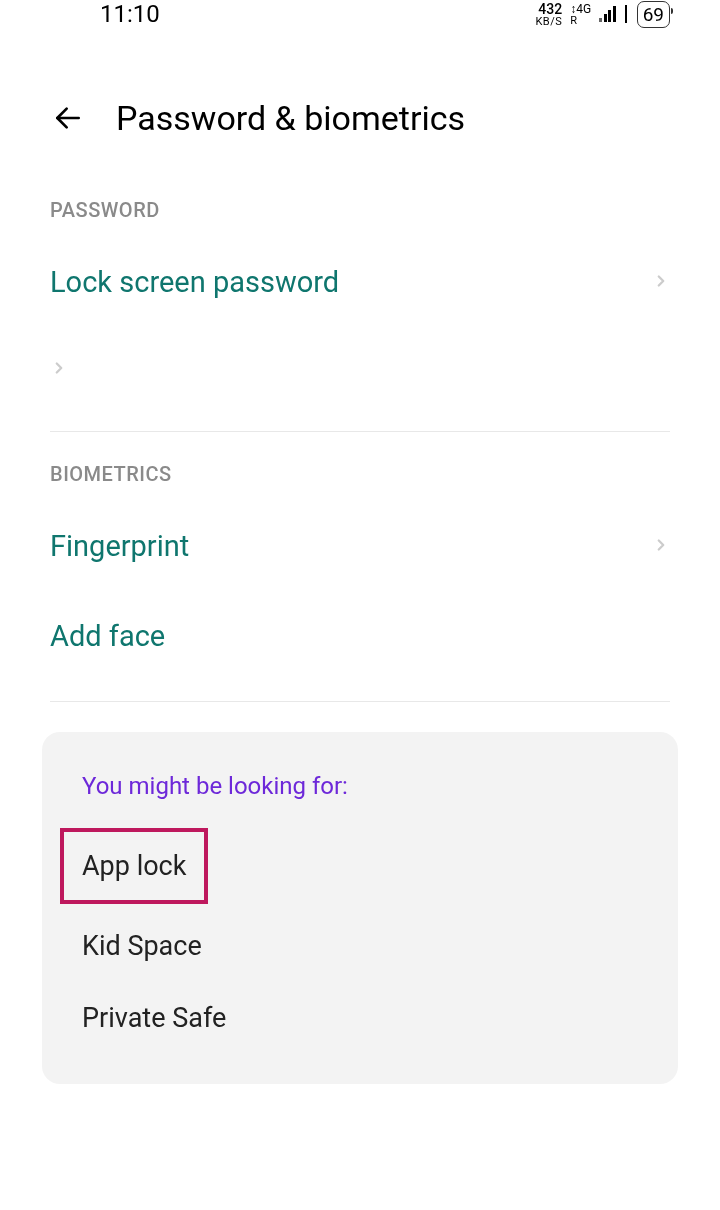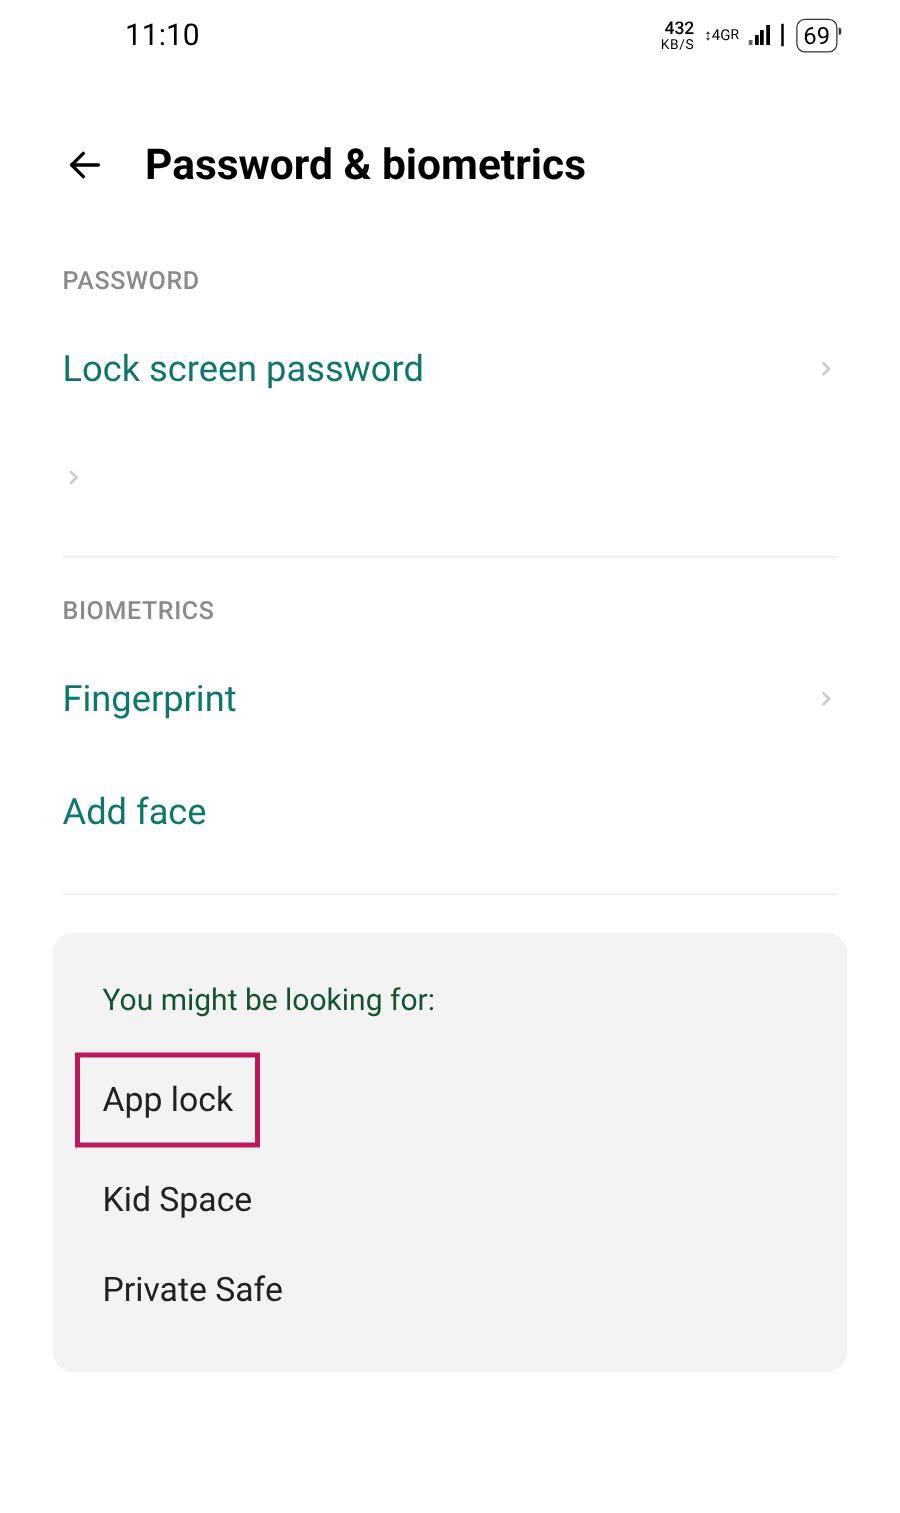--- a/index.html
+++ b/index.html
@@ -11,21 +11,21 @@
     body {
       background: #ffffff;
       width: 720px;
       height: 1210px;
       overflow: hidden;
     }
     .status-bar {
       display: flex;
       justify-content: space-between;
       align-items: center;
-      padding: 14px 50px 10px 100px;
+      padding: 0 50px 10px 100px;
       font-size: 24px;
       color: #000;
     }
     .status-left {
       font-size: 24px;
       font-weight: 400;
     }
     .status-right {
       display: flex;
       align-items: center;
@@ -42,21 +42,21 @@
     .speed-top {
       font-size: 14px;
       font-weight: 500;
     }
     .speed-bottom {
       font-size: 11px;
       letter-spacing: 0.5px;
     }
     .network-indicator {
       display: flex;
-      flex-direction: row;
+      flex-direction: column;
       align-items: flex-start;
       line-height: 1;
       margin-left: 2px;
     }
     .network-top {
       font-size: 12px;
     }
     .network-bottom {
       font-size: 11px;
     }
@@ -108,21 +108,21 @@
     .back-arrow {
       width: 36px;
       height: 36px;
       display: flex;
       align-items: center;
       justify-content: center;
       cursor: pointer;
     }
     .page-title {
       font-size: 34px;
-      font-weight: 700;
+      font-weight: 400;
       color: #000;
     }
     .section-header {
       padding: 30px 50px 15px 50px;
       font-size: 20px;
       font-weight: 500;
       color: #8a8a8a;
       letter-spacing: 0.5px;
     }
     .list-item {
@@ -147,21 +147,21 @@
       margin: 20px 50px 0 50px;
     }
     .suggestion-card {
       margin: 30px 42px 0 42px;
       background: #f3f3f3;
       border-radius: 18px;
       padding: 40px 40px 30px 40px;
     }
     .suggestion-title {
       font-size: 24px;
-      color: #14532d;
+      color: #6d28d9;
       margin-bottom: 18px;
     }
     .suggestion-item {
       padding: 20px 0;
       font-size: 27px;
       color: #222;
       cursor: pointer;
     }
     .highlighted {
       display: inline-block;

